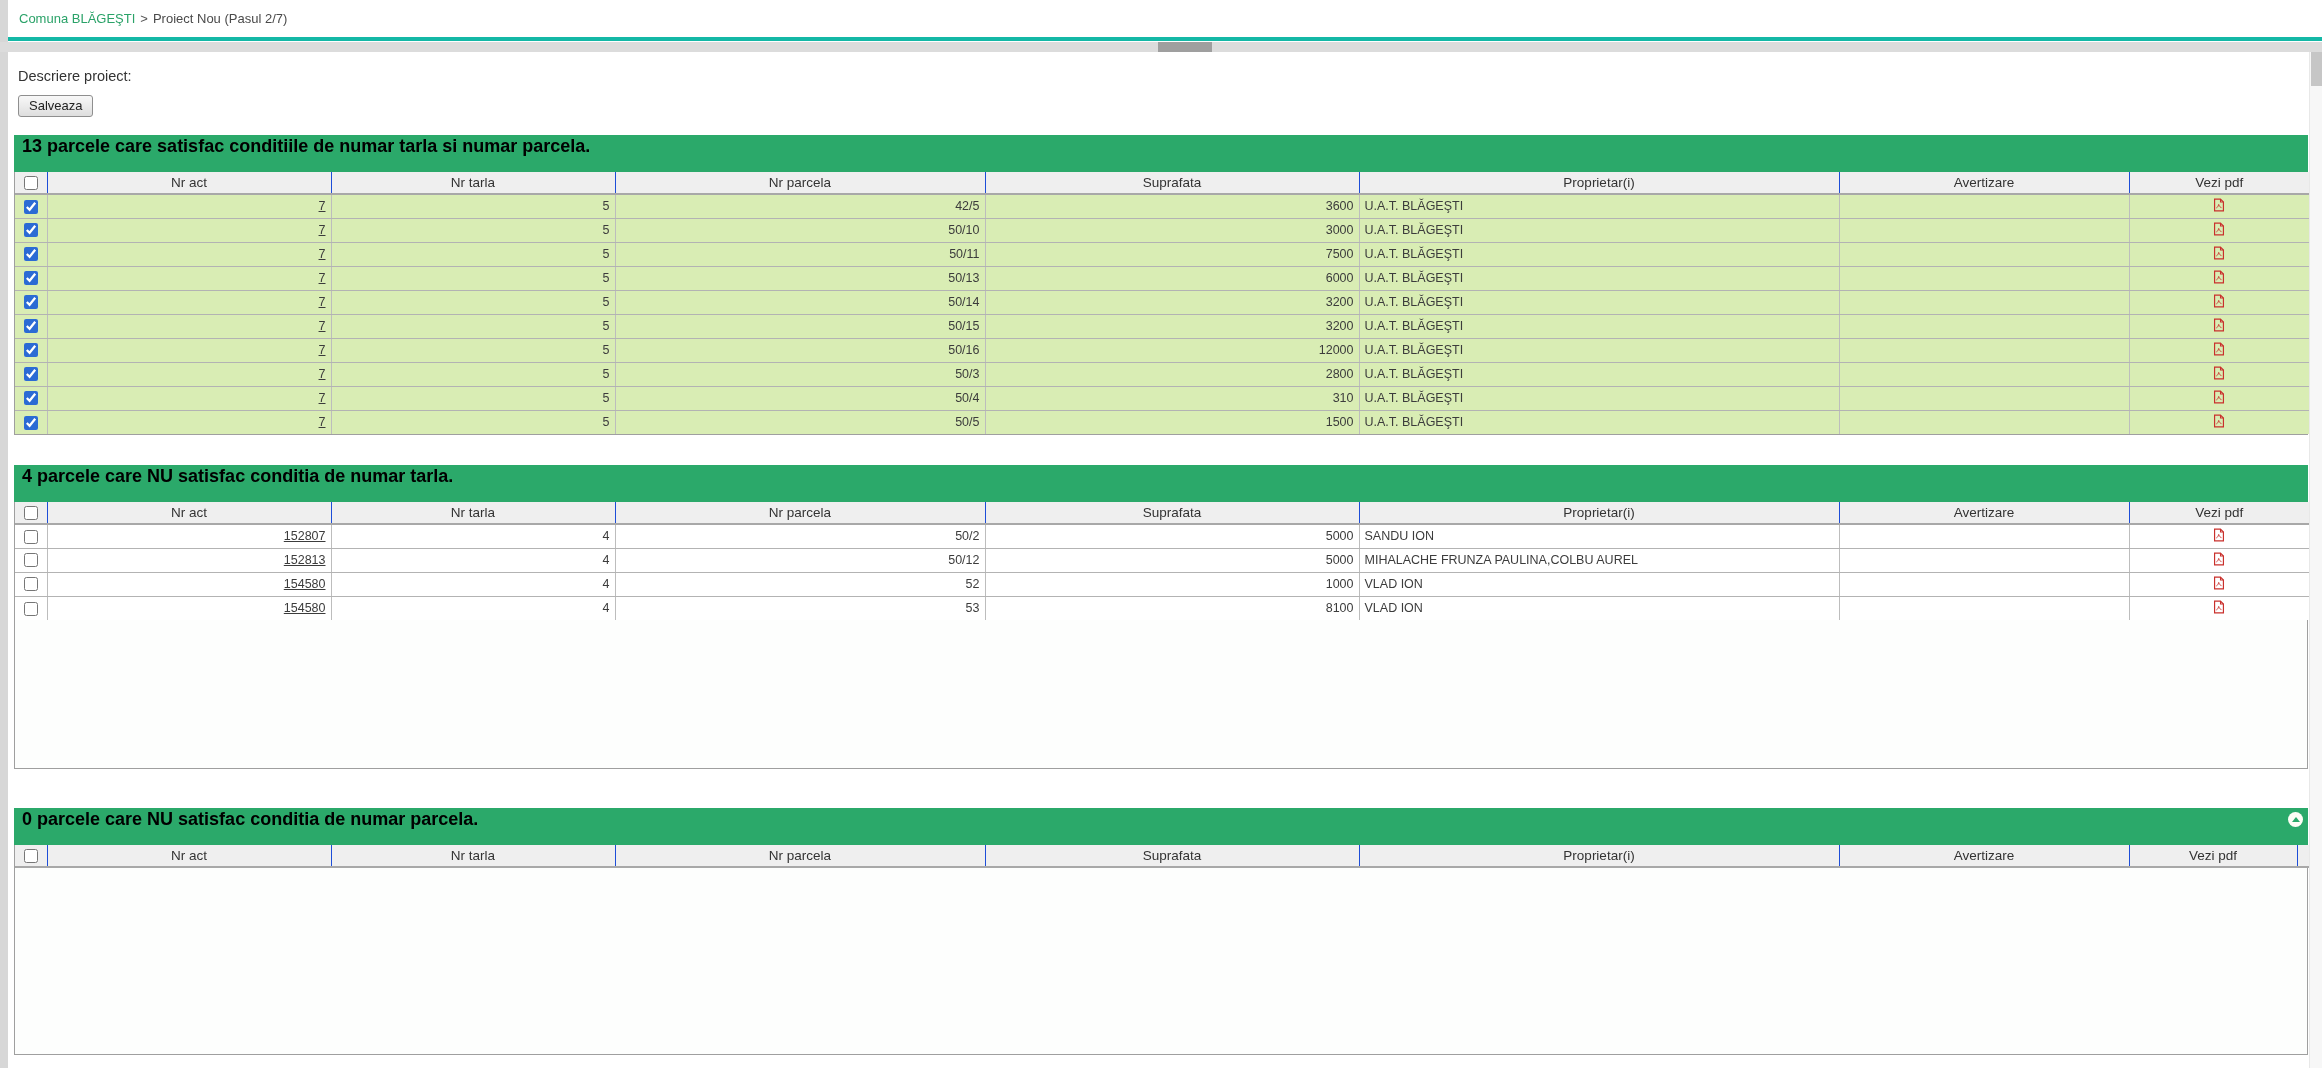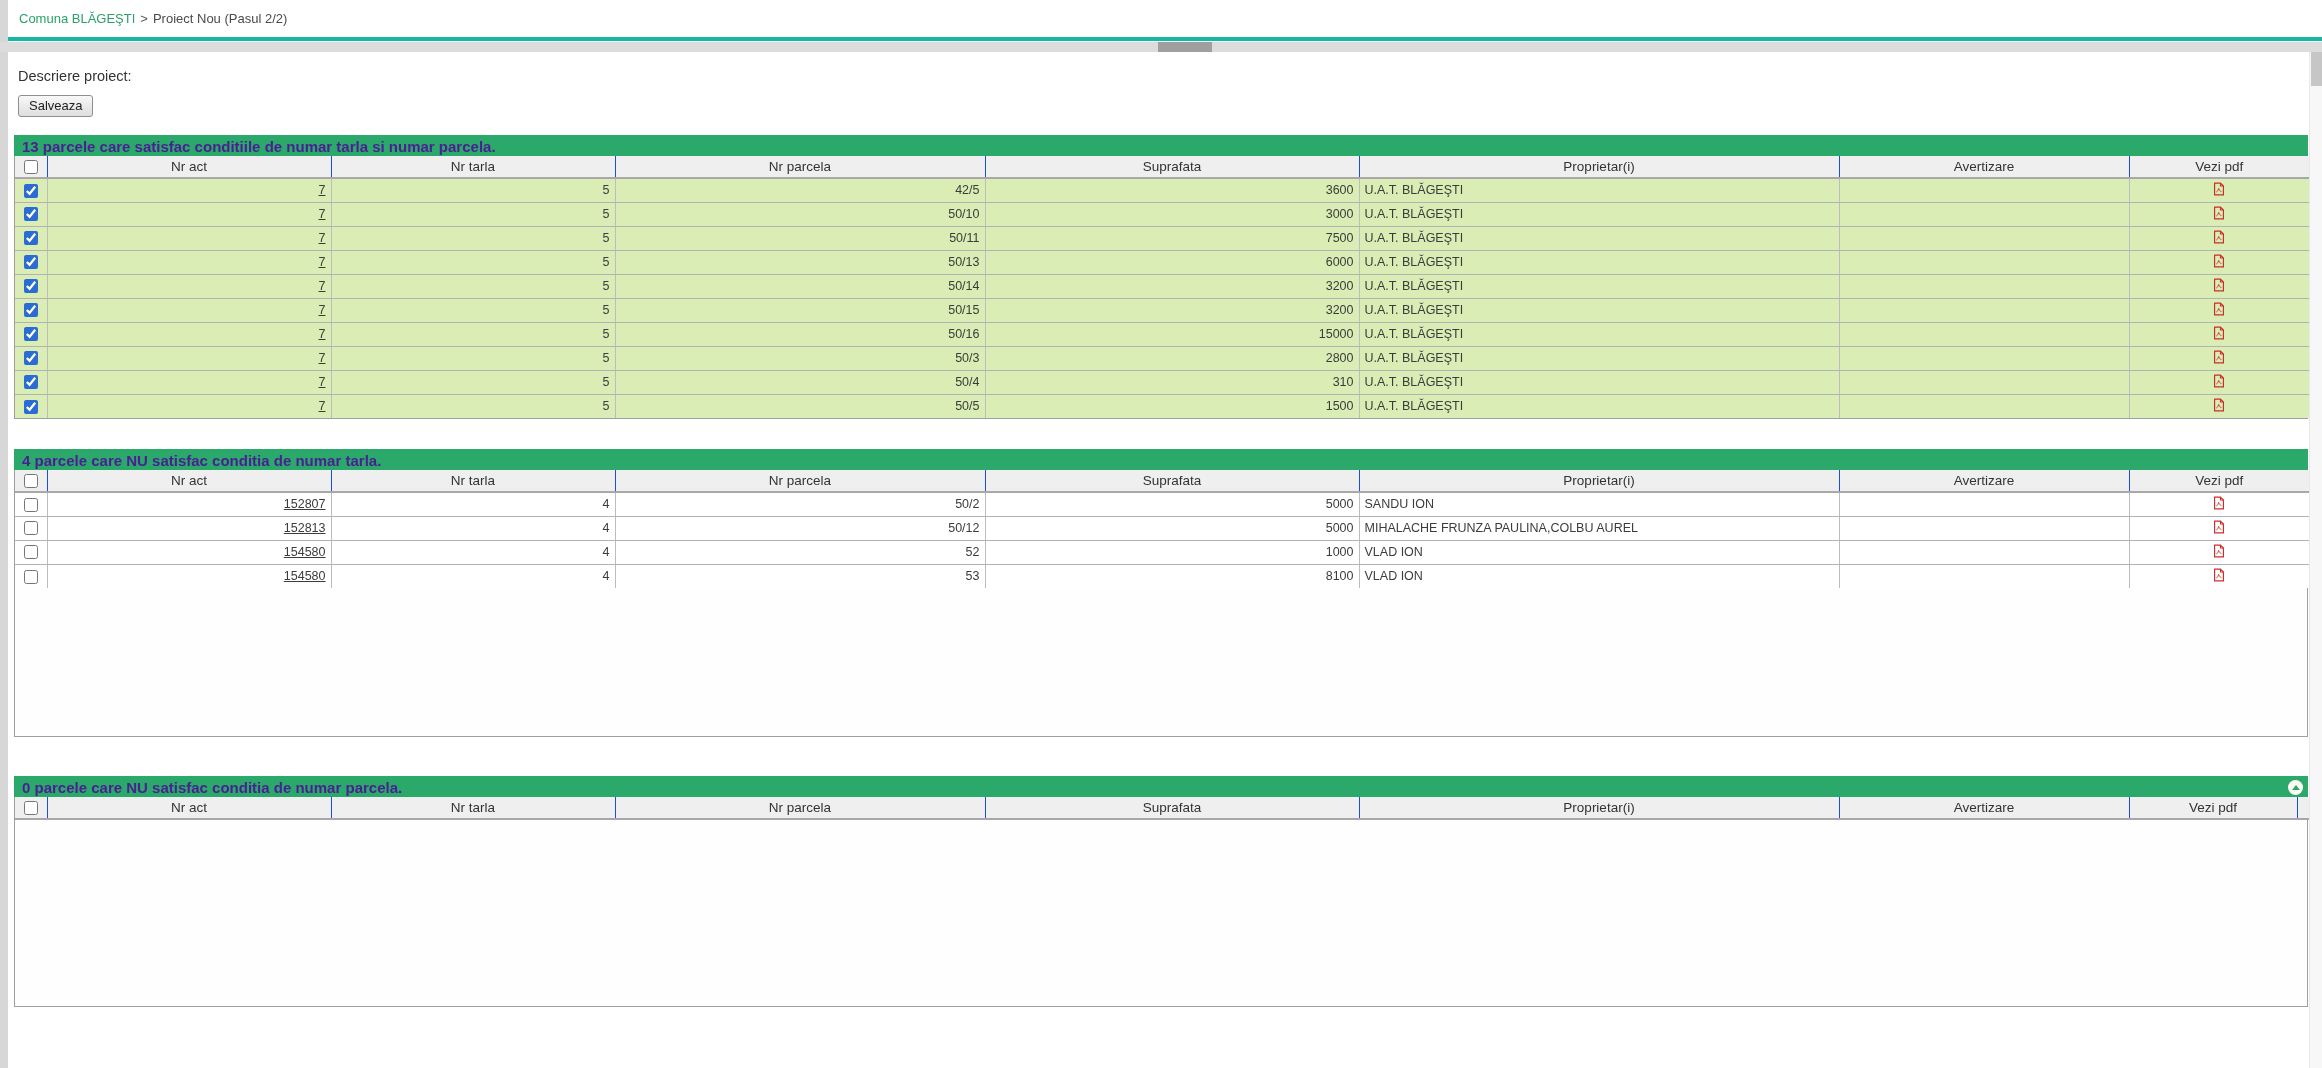--- a/index.html
+++ b/index.html
@@ -54,22 +54,22 @@
     font-size: 13px; color: #222; padding: 2px 10px 3px 10px;
     border: 1px solid #8f8f8f; border-radius: 3px;
     background: linear-gradient(#f8f8f8, #dedede); cursor: pointer;
   }
   
   .panel { width: 2294px; margin-left: 6px; }
   .panel-1 { margin-top: 18px; }
   .panel-2 { margin-top: 30px; }
   .panel-3 { margin-top: 39px; }
   .panel-title {
-    height: 21px; line-height: 23px; background: var(--green_header, #2ba96a);
-    color: #4c1d95; font-size: 15px; font-weight: bold; padding-left: 8px;
+    height: 37px; line-height: 23px; background: var(--green_header, #2ba96a);
+    color: #000000; font-size: 18px; font-weight: bold; padding-left: 8px;
     position: relative;
   }
   .collapse-toggle {
     position: absolute; right: 5px; top: 4px; width: 15px; height: 15px;
     border-radius: 50%; background: #fdfdf5; display: flex;
     align-items: center; justify-content: center; cursor: pointer;
   }
   .chevron-up-icon {
     width: 0; height: 0; border-left: 4px solid transparent;
     border-right: 4px solid transparent;
@@ -107,21 +107,21 @@
   .spacer-3 { height: 186px; }
 </style>
 </head>
 <body>
 
 <div class="left-strip"></div>
 
 <div class="breadcrumb-bar">
   <a>Comuna BLĂGEŞTI</a>
   <span class="sep">&gt;</span>
-  <span>Proiect Nou (Pasul 2/2)</span>
+  <span>Proiect Nou (Pasul 2/7)</span>
 </div>
 
 <div class="hscrollbar">
   <div class="hthumb"></div>
 </div>
 
 <div class="vscrollbar">
   <div class="vthumb"></div>
 </div>
 
@@ -264,21 +264,21 @@
           <path d="M4.5 13.5 C6 12.8 7.2 10.5 7.6 8.8 C8 10.5 9.2 12.4 11.3 13" stroke="currentColor" stroke-width="1.3"></path>
         </svg>
       </a>
     </td>
   </tr>
             <tr>
     <td class="chk"><input type="checkbox" checked="" style=""></td>
     <td class="num"><a class="act-link" href="#">7</a></td>
     <td class="num">5</td>
     <td class="num">50/16</td>
-    <td class="num">15000</td>
+    <td class="num">12000</td>
     <td class="txt">U.A.T. BLĂGEŞTI</td>
     <td class="txt"></td>
     <td class="pdfc">
       <a class="pdf-link" href="#">
         <svg width="12" height="14" viewBox="0 0 16 19" fill="none">
           <path d="M2 1.5 H10 L14 5.5 V17.5 H2 Z" stroke="currentColor" stroke-width="1.6"></path>
           <path d="M10 1.5 V5.5 H14" stroke="currentColor" stroke-width="1.4"></path>
           <path d="M4.5 13.5 C6 12.8 7.2 10.5 7.6 8.8 C8 10.5 9.2 12.4 11.3 13" stroke="currentColor" stroke-width="1.3"></path>
         </svg>
       </a>

